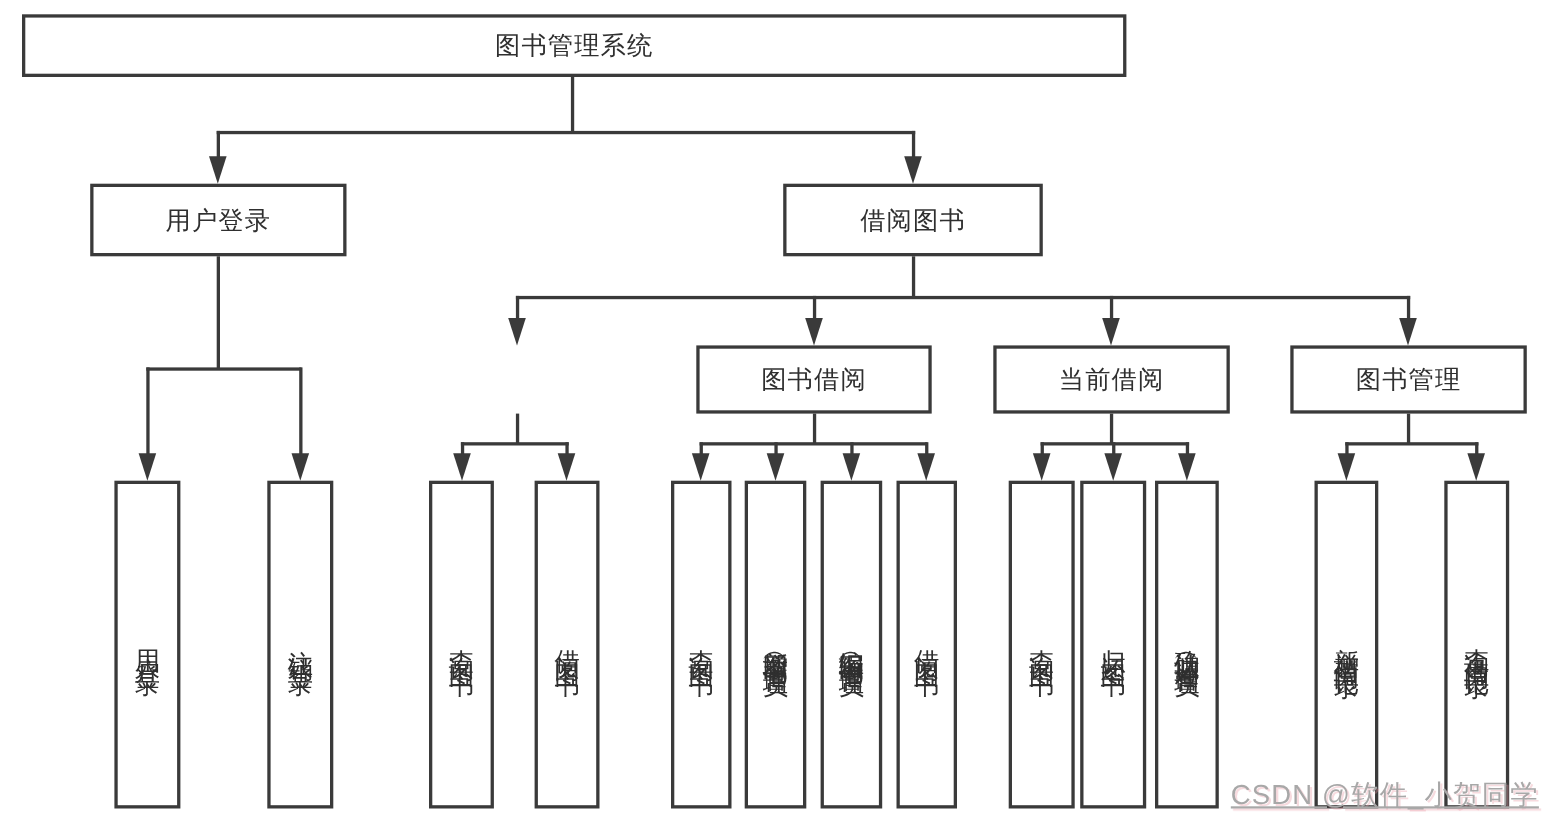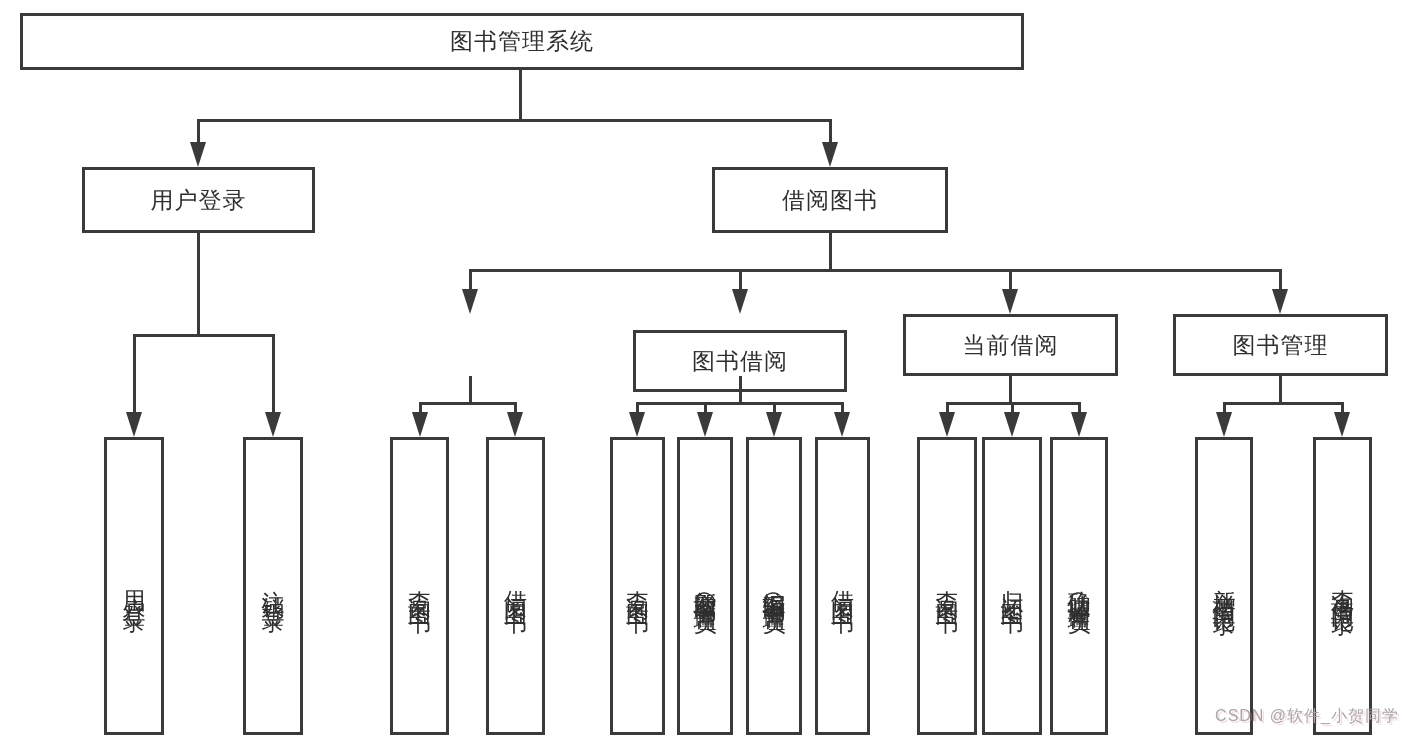--- a/index.html
+++ b/index.html
@@ -36,45 +36,46 @@
   .vline{position:absolute;width:3px;background:var(--line);}
   .hline{position:absolute;height:3px;background:var(--line);}
   .arrow{
     position:absolute;width:0;height:0;
     border-left:8px solid transparent;
     border-right:8px solid transparent;
     border-top:25px solid var(--line);
   }
   .watermark{
     position:absolute;
-    right:6px;bottom:20px;
-    font-size:16px;
+    right:6px;bottom:8px;
+    font-size:25px;
     color:var(--wm);
     letter-spacing:1px;
     text-shadow:2px 2px 0 rgba(233,153,163,0.35);
     white-space:nowrap;
+    text-decoration:underline;
   }
 </style>
 </head>
 <body>
 
 <div class="canvas">
 
   <div class="box hbox" style="left:20px;top:13px;width:1004px;height:57px;">
     <span>图书管理系统</span>
   </div>
 
   <div class="box hbox" style="left:82px;top:167px;width:233px;height:66px;">
     <span>用户登录</span>
   </div>
   <div class="box hbox" style="left:712px;top:167px;width:236px;height:66px;">
     <span>借阅图书</span>
   </div>
 
-  <div class="box hbox" style="left:633px;top:314px;width:214px;height:62px;margin-top:16px;">
+  <div class="box hbox" style="left:633px;top:314px;width:214px;height:62px;">
     <span>图书借阅</span>
   </div>
   <div class="box hbox" style="left:903px;top:314px;width:215px;height:62px;">
     <span>当前借阅</span>
   </div>
   <div class="box hbox" style="left:1173px;top:314px;width:215px;height:62px;">
     <span>图书管理</span>
   </div>
 
   <div class="box vbox" style="left:104px;top:437px;width:60px;height:298px;">

